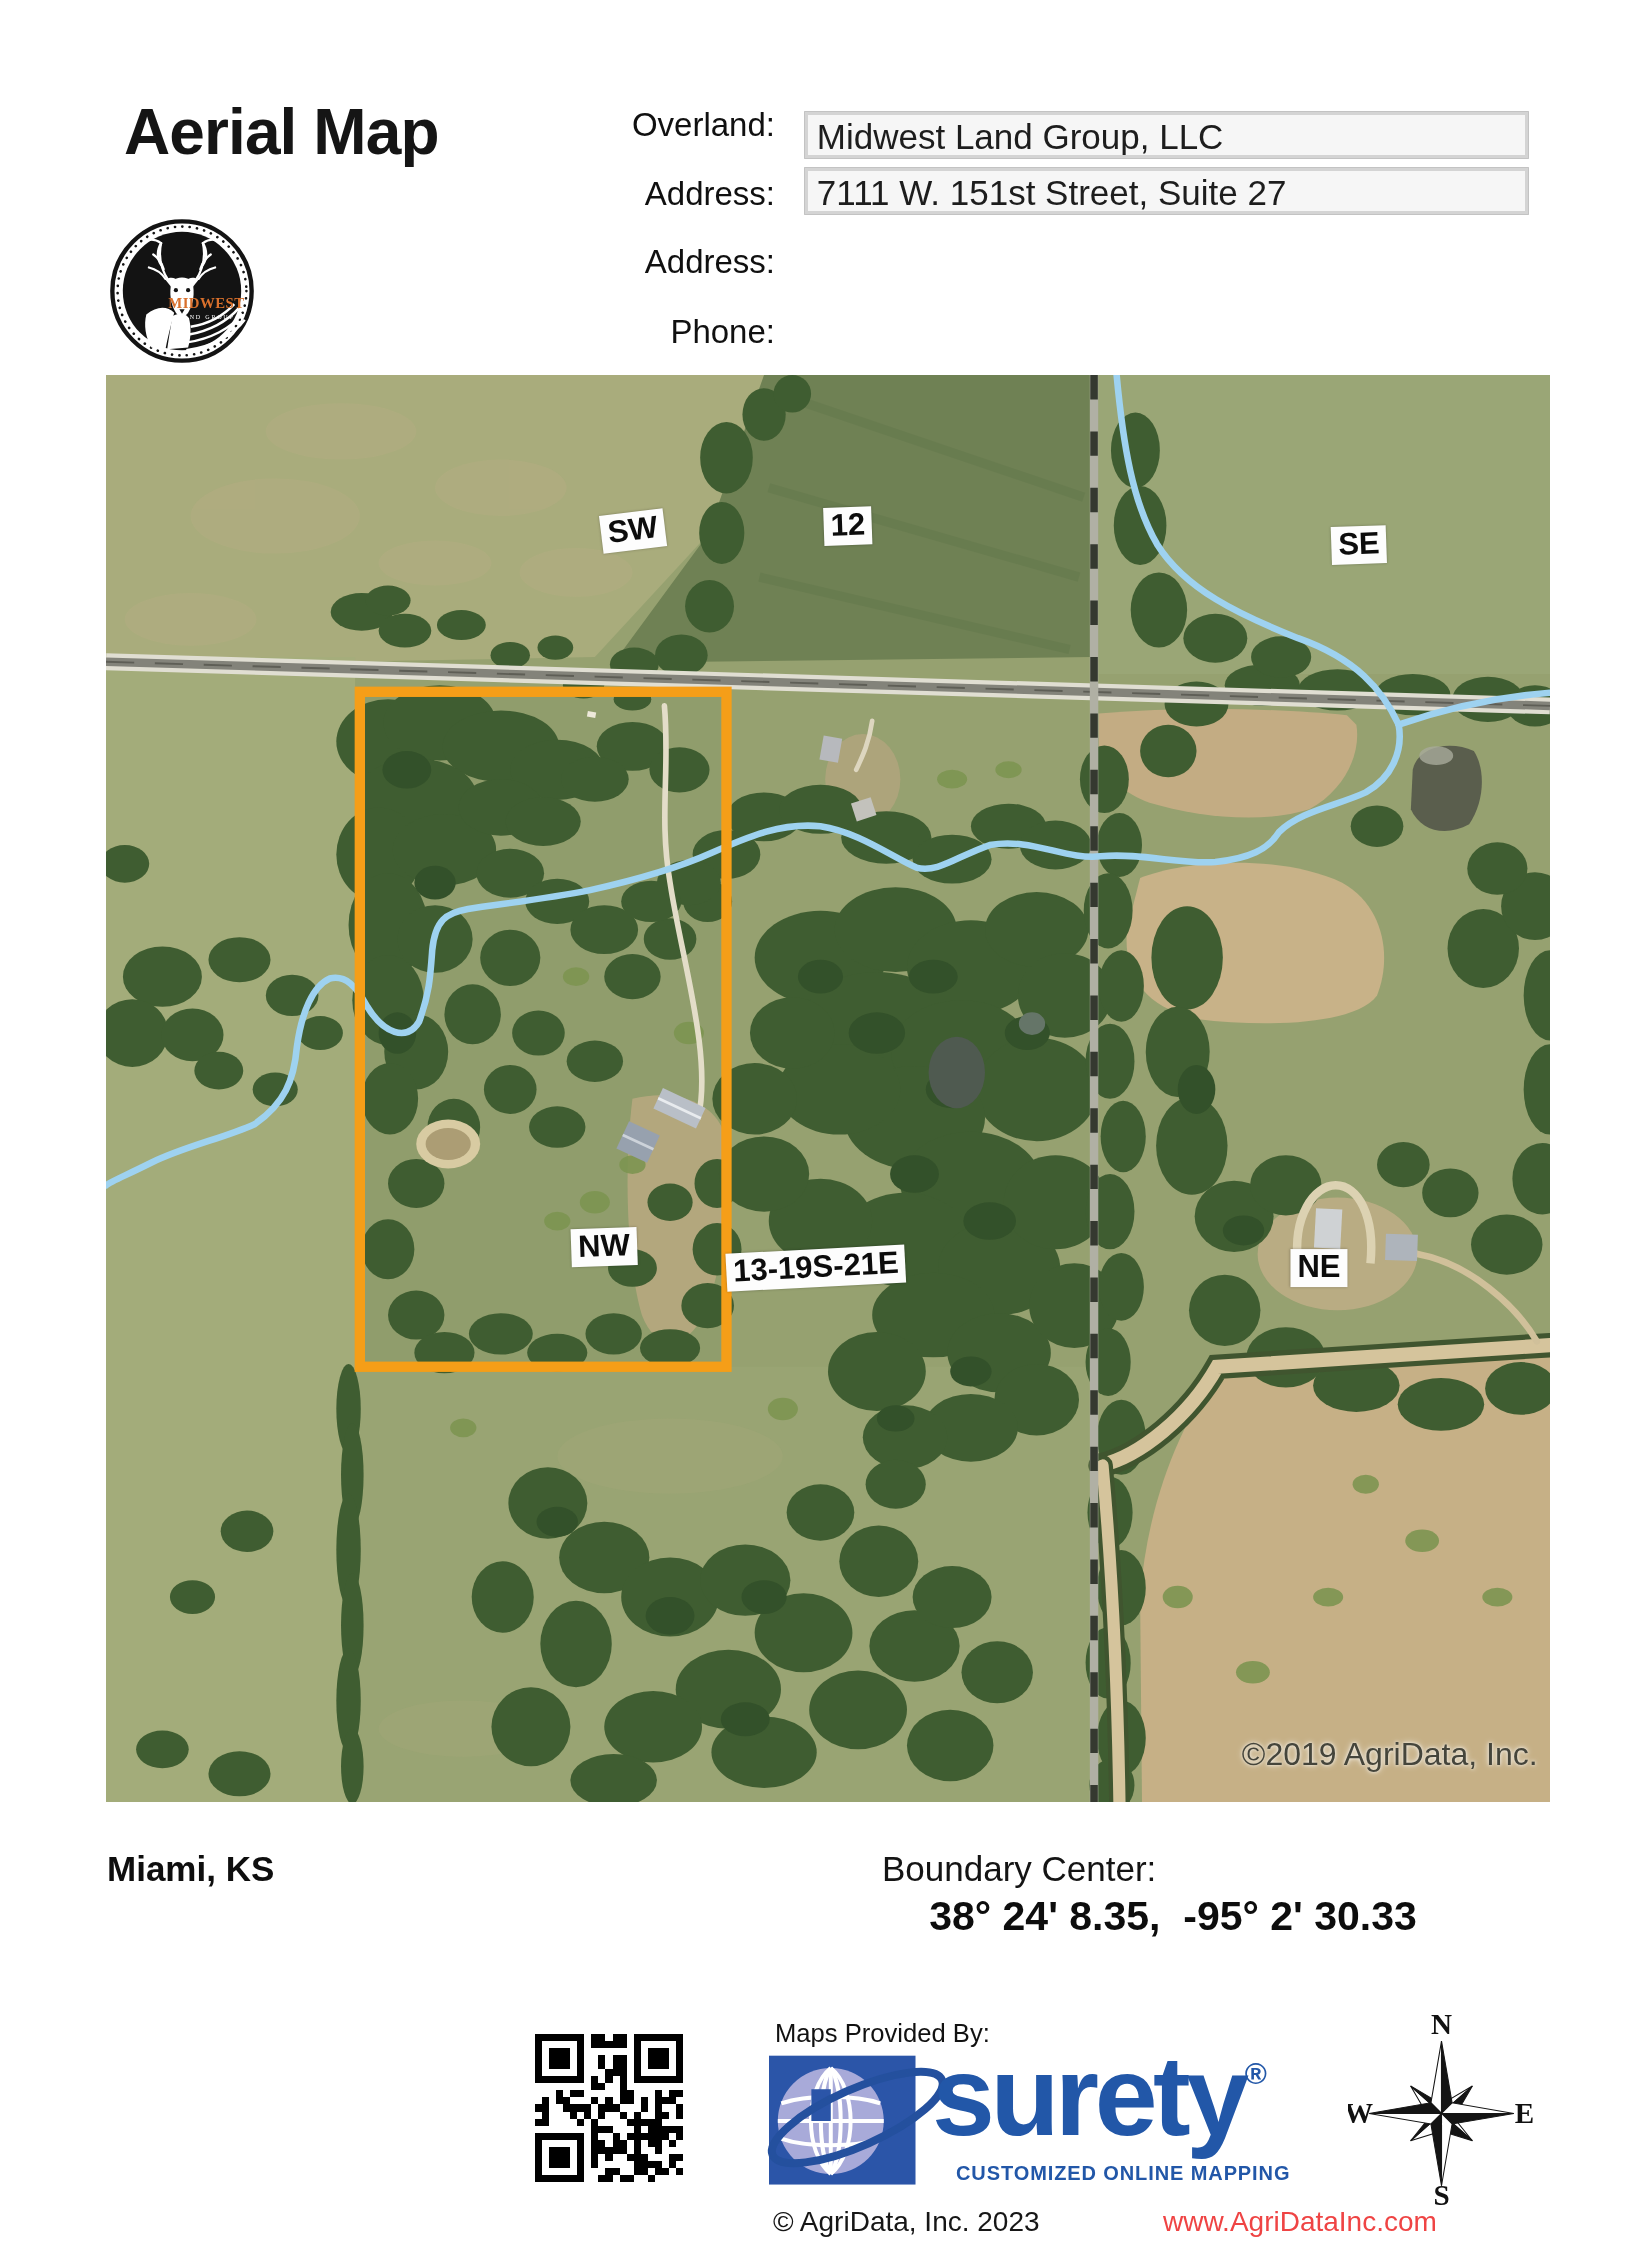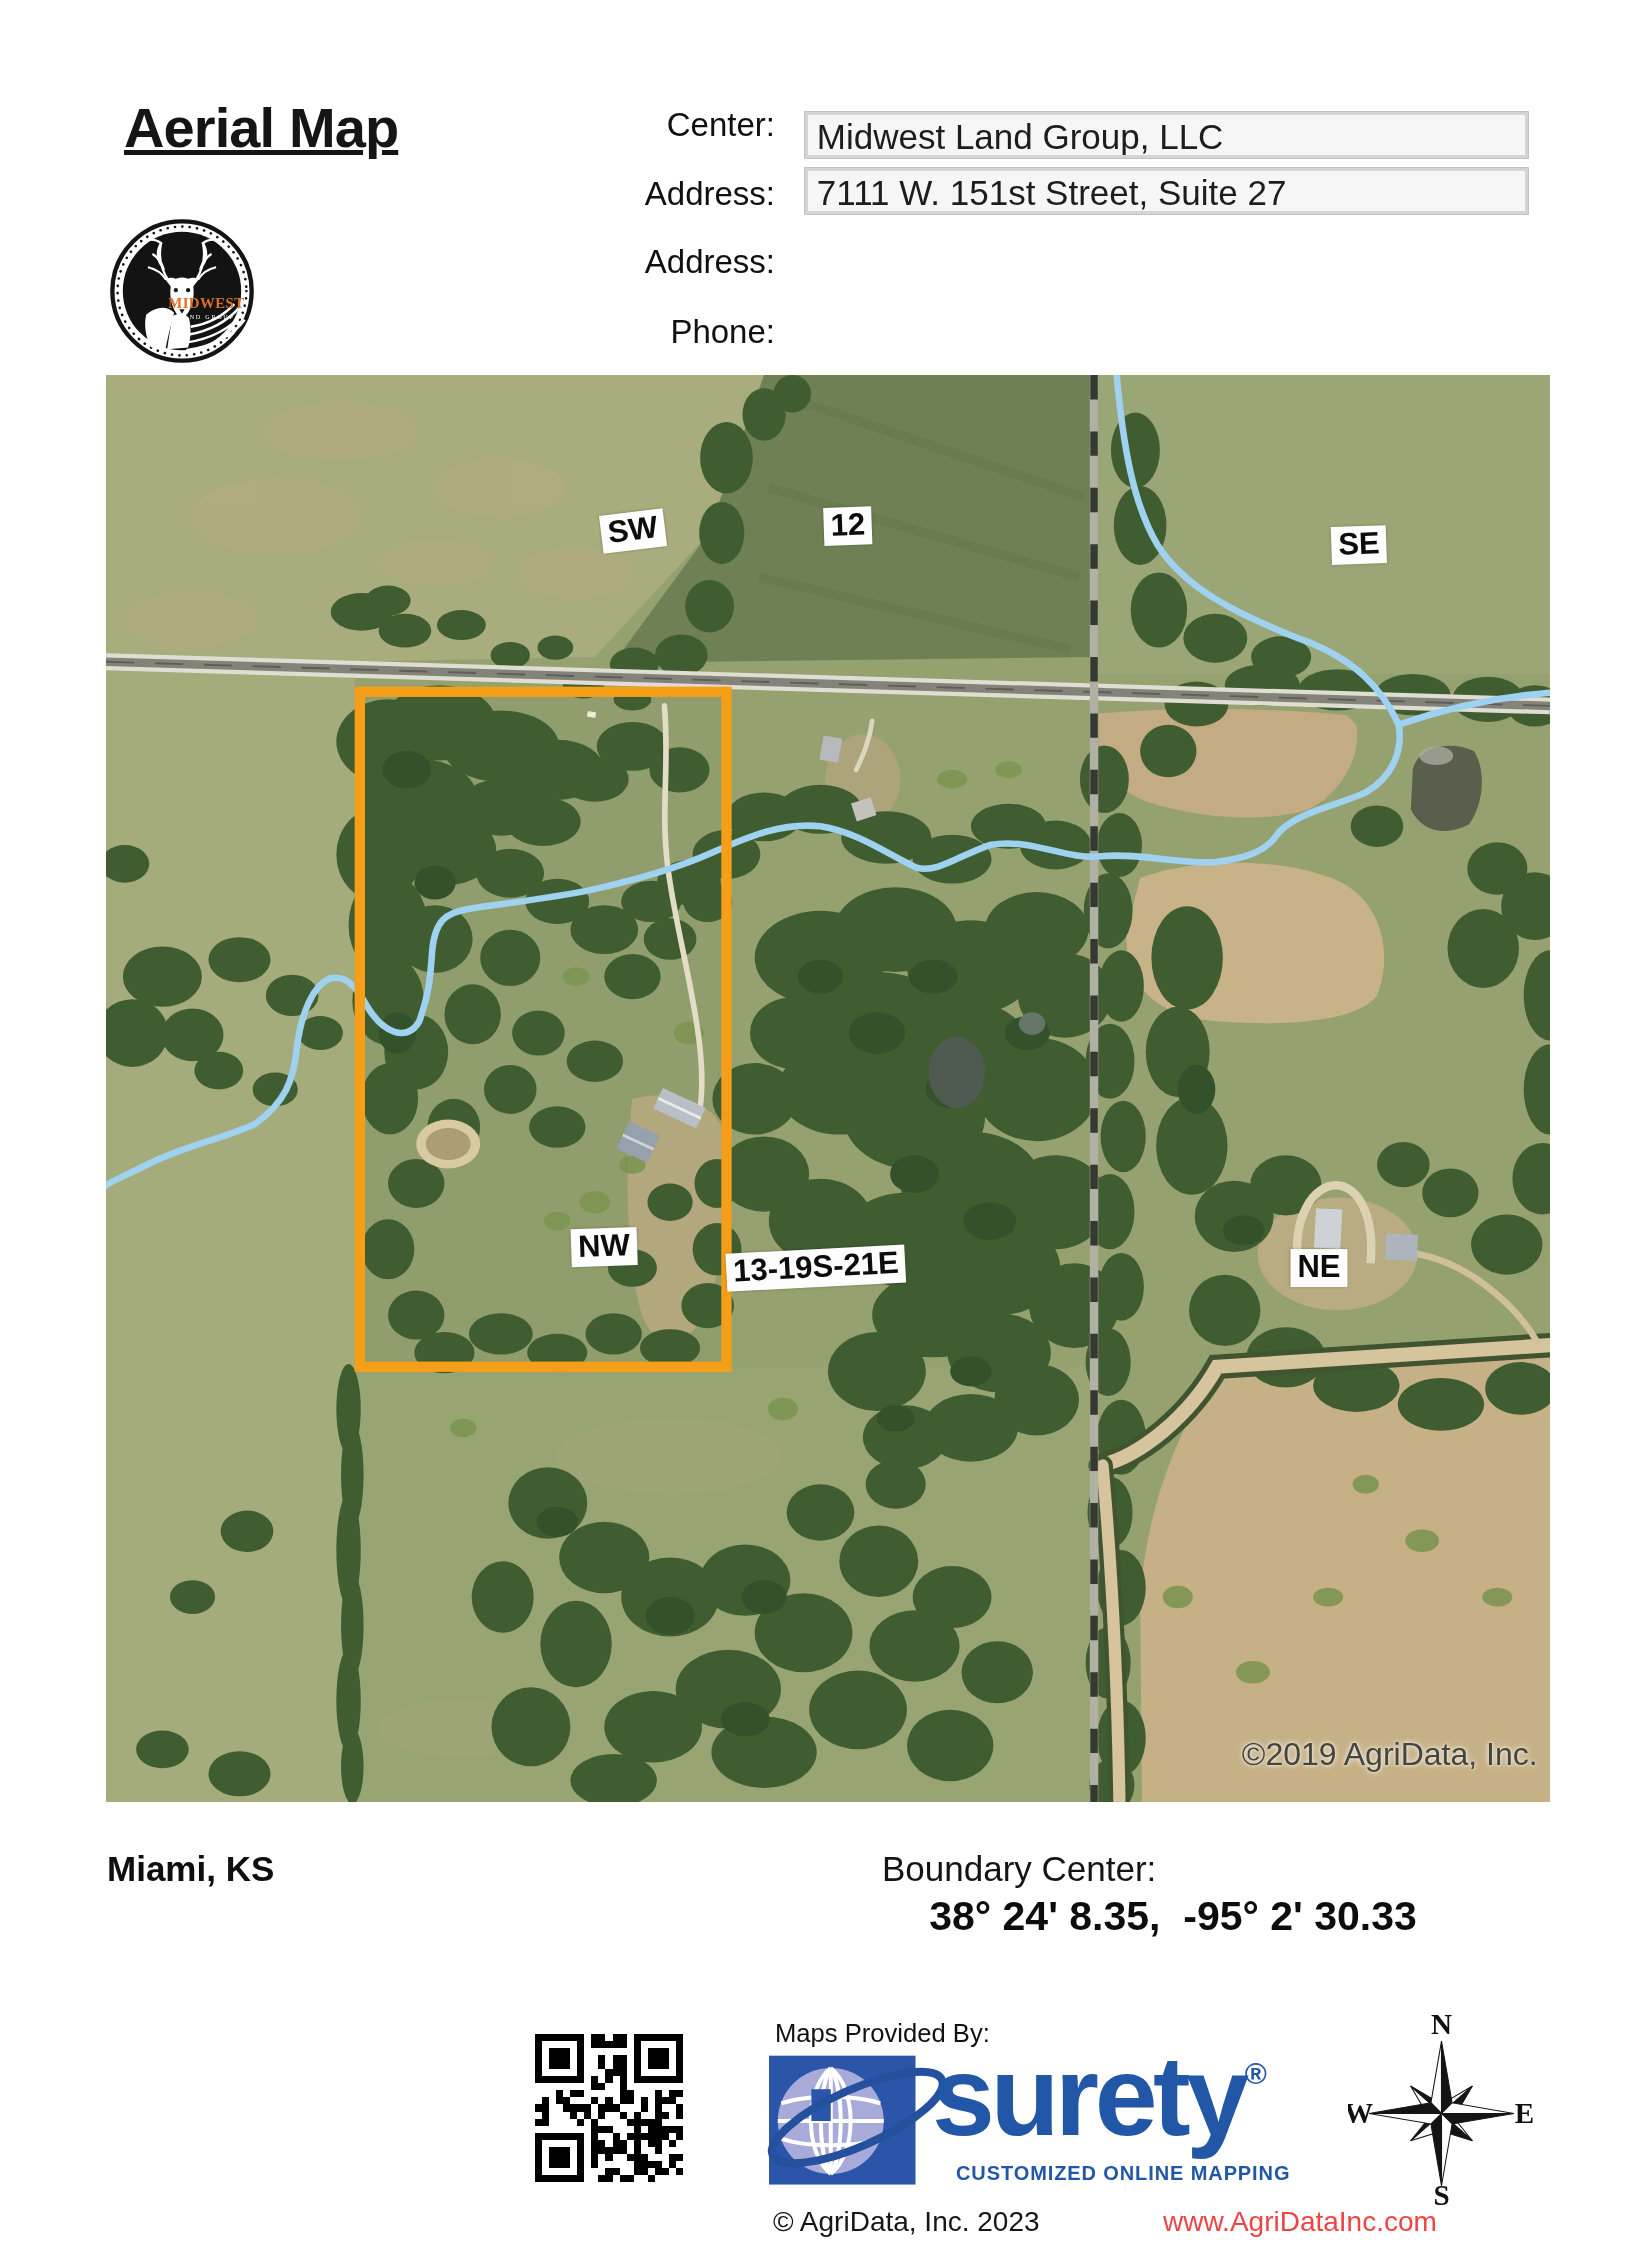--- a/index.html
+++ b/index.html
@@ -1,21 +1,21 @@
 <!DOCTYPE html>
 <html style="font-size:14px"><head>
 <meta charset="utf-8">
 <style>
   html,body{margin:0;padding:0;background:#e8e8e8;}
   .page{position:relative;width:1640px;height:2258px;background:#ffffff;
         font-family:"Liberation Sans",sans-serif;overflow:hidden;}
 
   
-  .title{position:absolute;left:124px;top:95px;font-size:56px;font-weight:bold;
-         color:#151515;letter-spacing:-0.9px;text-decoration:underline;}
+  .title{position:absolute;left:124px;top:95px;font-size:64px;font-weight:bold;
+         color:#151515;letter-spacing:-0.9px;}
   .logo{position:absolute;left:108px;top:214px;width:148px;height:154px;}
 
   .field-label{position:absolute;width:247px;text-align:right;font-size:33px;color:#101010;}
   .input-box{position:absolute;left:805px;width:723px;height:46px;background:#f6f6f6;
              border:3.5px solid #d4d4d4;box-shadow:0 0 0 0.9px #bdbdbd;box-sizing:border-box;
              font-size:35px;color:#1d1d1d;padding:1.8px 0 0 8.8px;overflow:hidden;white-space:nowrap;}
 
   
   .map{position:absolute;left:106px;top:375px;width:1444px;height:1427px;overflow:hidden;background:#96a170;}
   .map svg{display:block;width:100%;height:100%;}
@@ -85,21 +85,21 @@
     <g stroke="#ffffff" stroke-width="2.8" fill="none">
       <path d="M95,128 C114,125 132,116 145,102"></path>
       <path d="M93,137 C116,133 137,122 150,107"></path>
       <path d="M91,146 C118,142 141,130 154,113"></path>
       <path d="M90,155 C119,151 144,138 157,120"></path>
     </g>
     <text x="113" y="106" text-anchor="middle" font-family="Liberation Serif,serif" font-weight="bold" font-size="17" fill="#d9702c" letter-spacing="0.5">MIDWEST</text>
     <text x="113" y="119" text-anchor="middle" font-family="Liberation Serif,serif" font-size="7" fill="#ffffff" letter-spacing="2">LAND GROUP</text>
   </svg>
 
-  <div class="field-label" style="left:528px;top:106px;">Center:</div>
+  <div class="field-label" style="left:528px;top:106px;">Overland:</div>
   <div class="input-box" style="top:112px;">Midwest Land Group, LLC</div>
   <div class="field-label" style="left:528px;top:175px;">Address:</div>
   <div class="input-box" style="top:168px;">7111 W. 151st Street, Suite 27</div>
   <div class="field-label" style="left:528px;top:243px;">Address:</div>
   <div class="field-label" style="left:528px;top:313px;">Phone:</div>
 
   <div class="map">
     <svg viewBox="0 0 1536 1518" preserveAspectRatio="none">
 
       <rect x="0" y="0" width="1536" height="1518" fill="#96a170"></rect>

